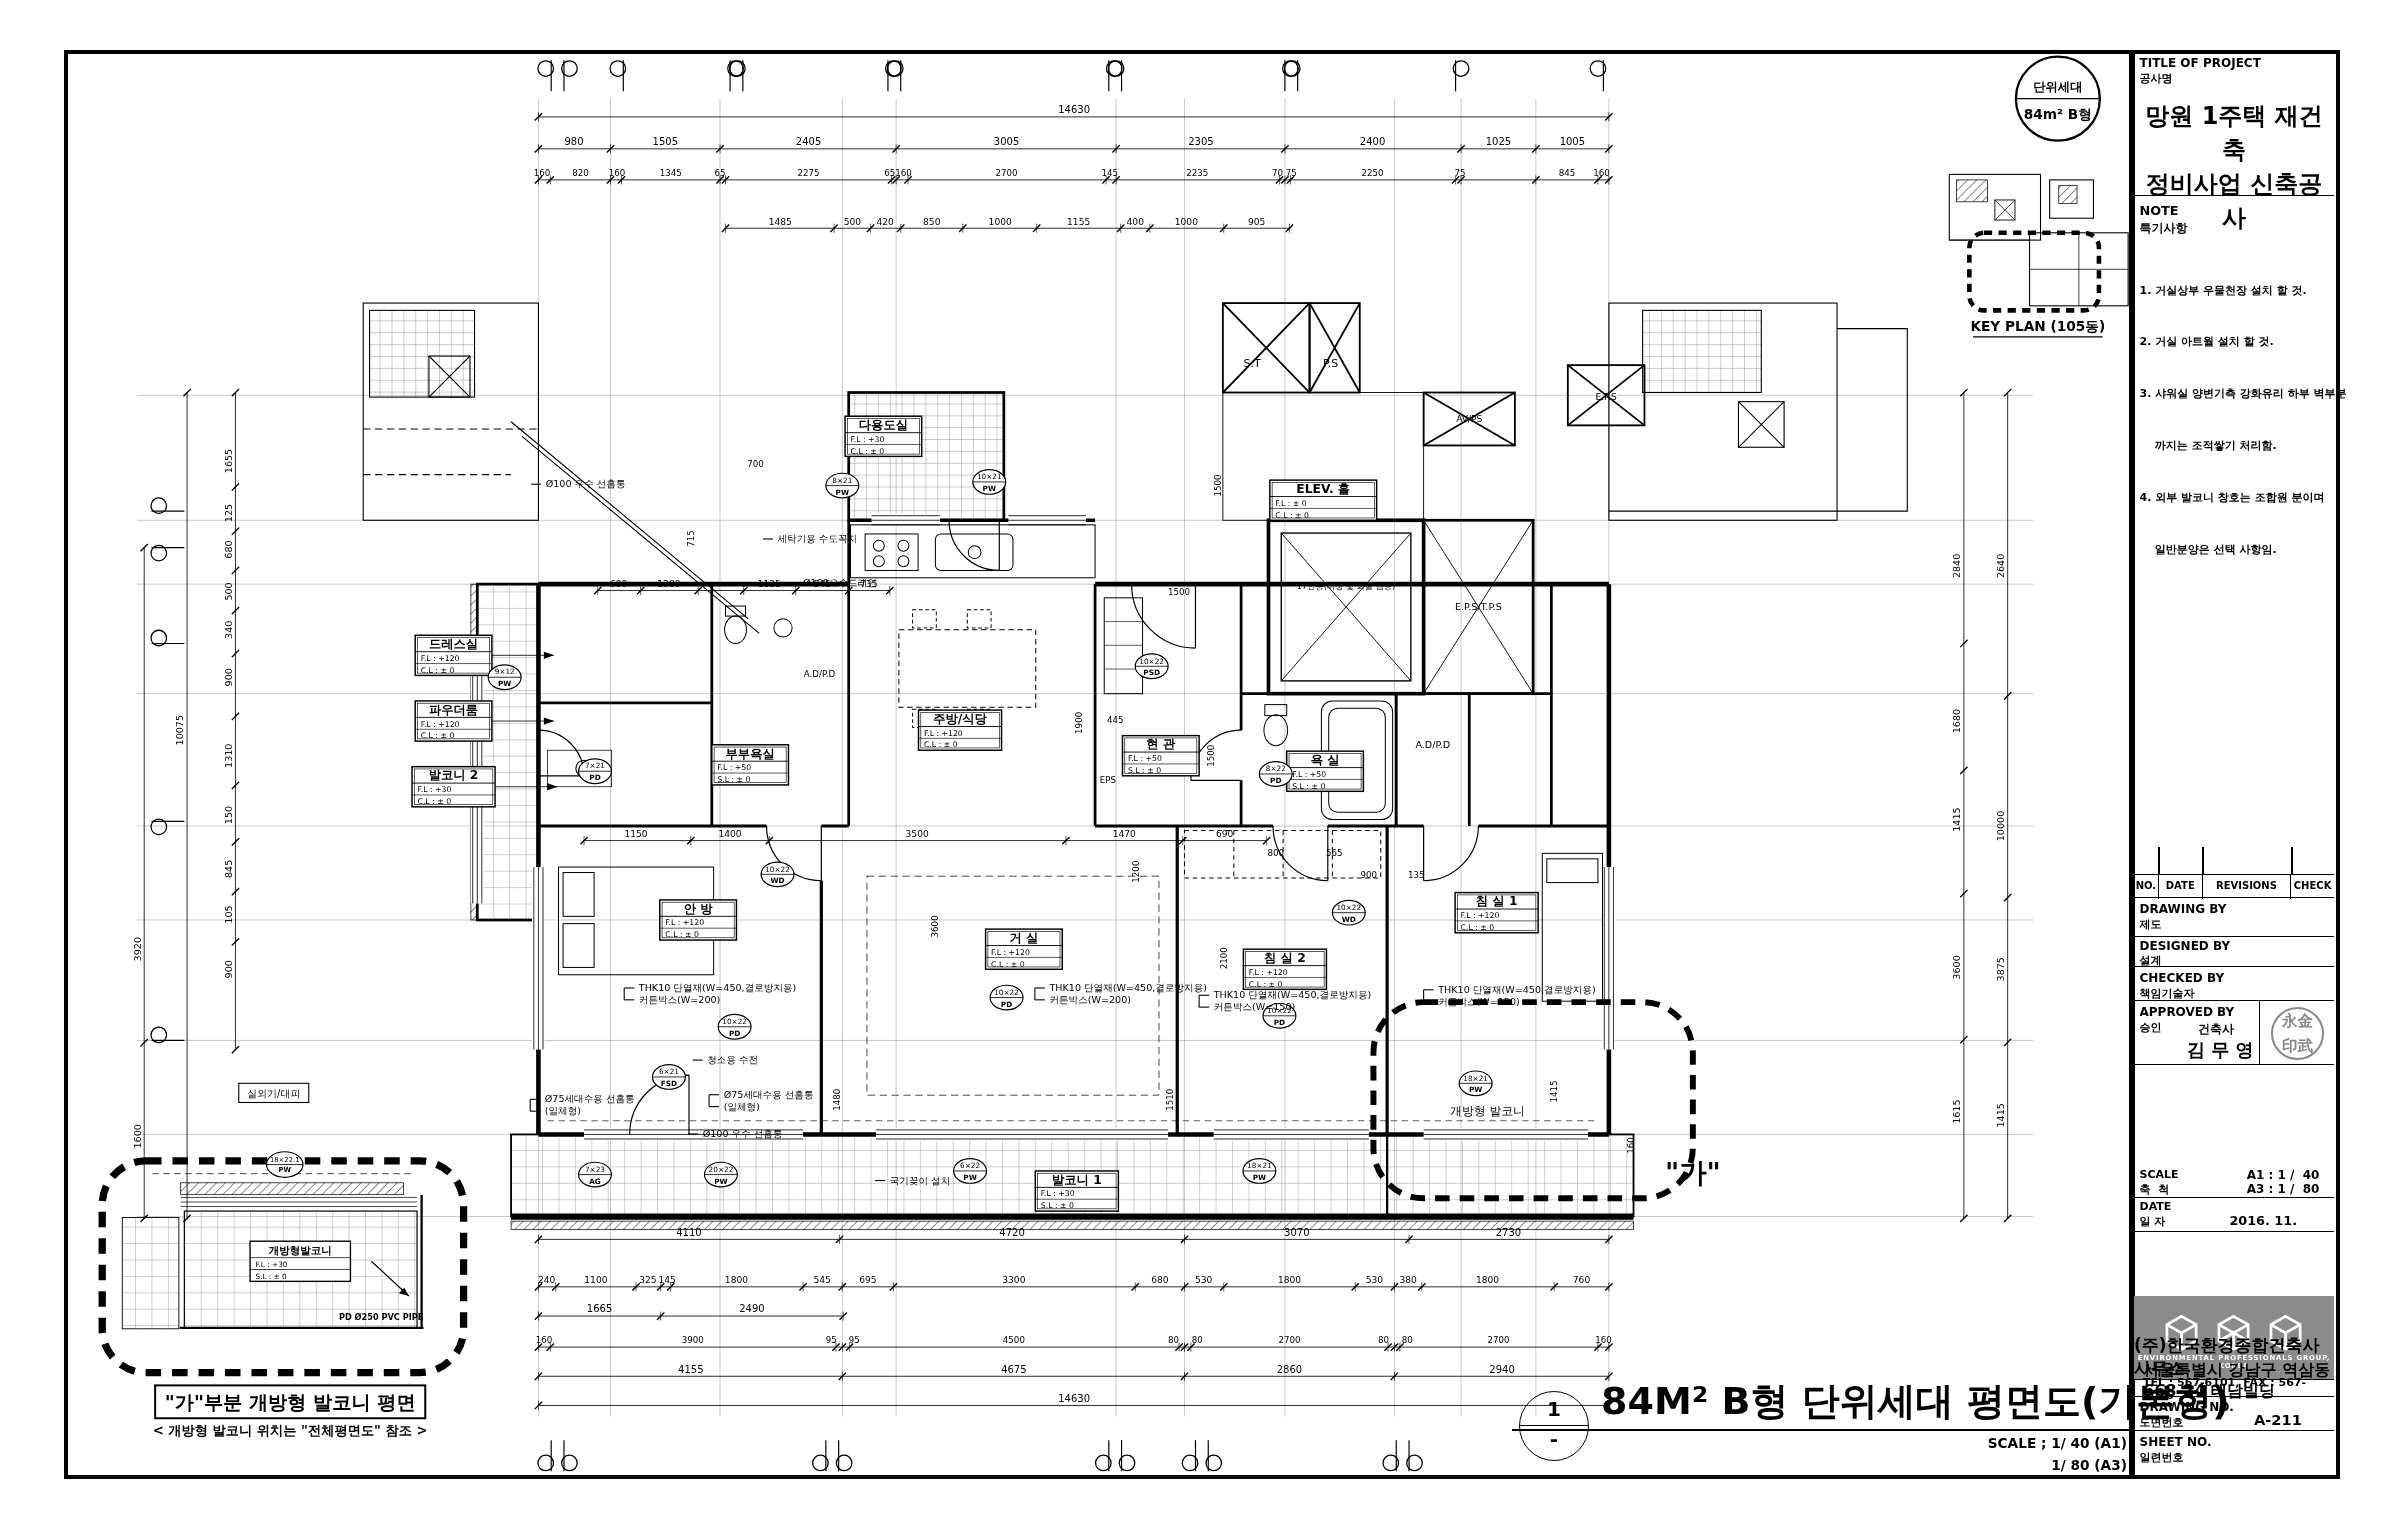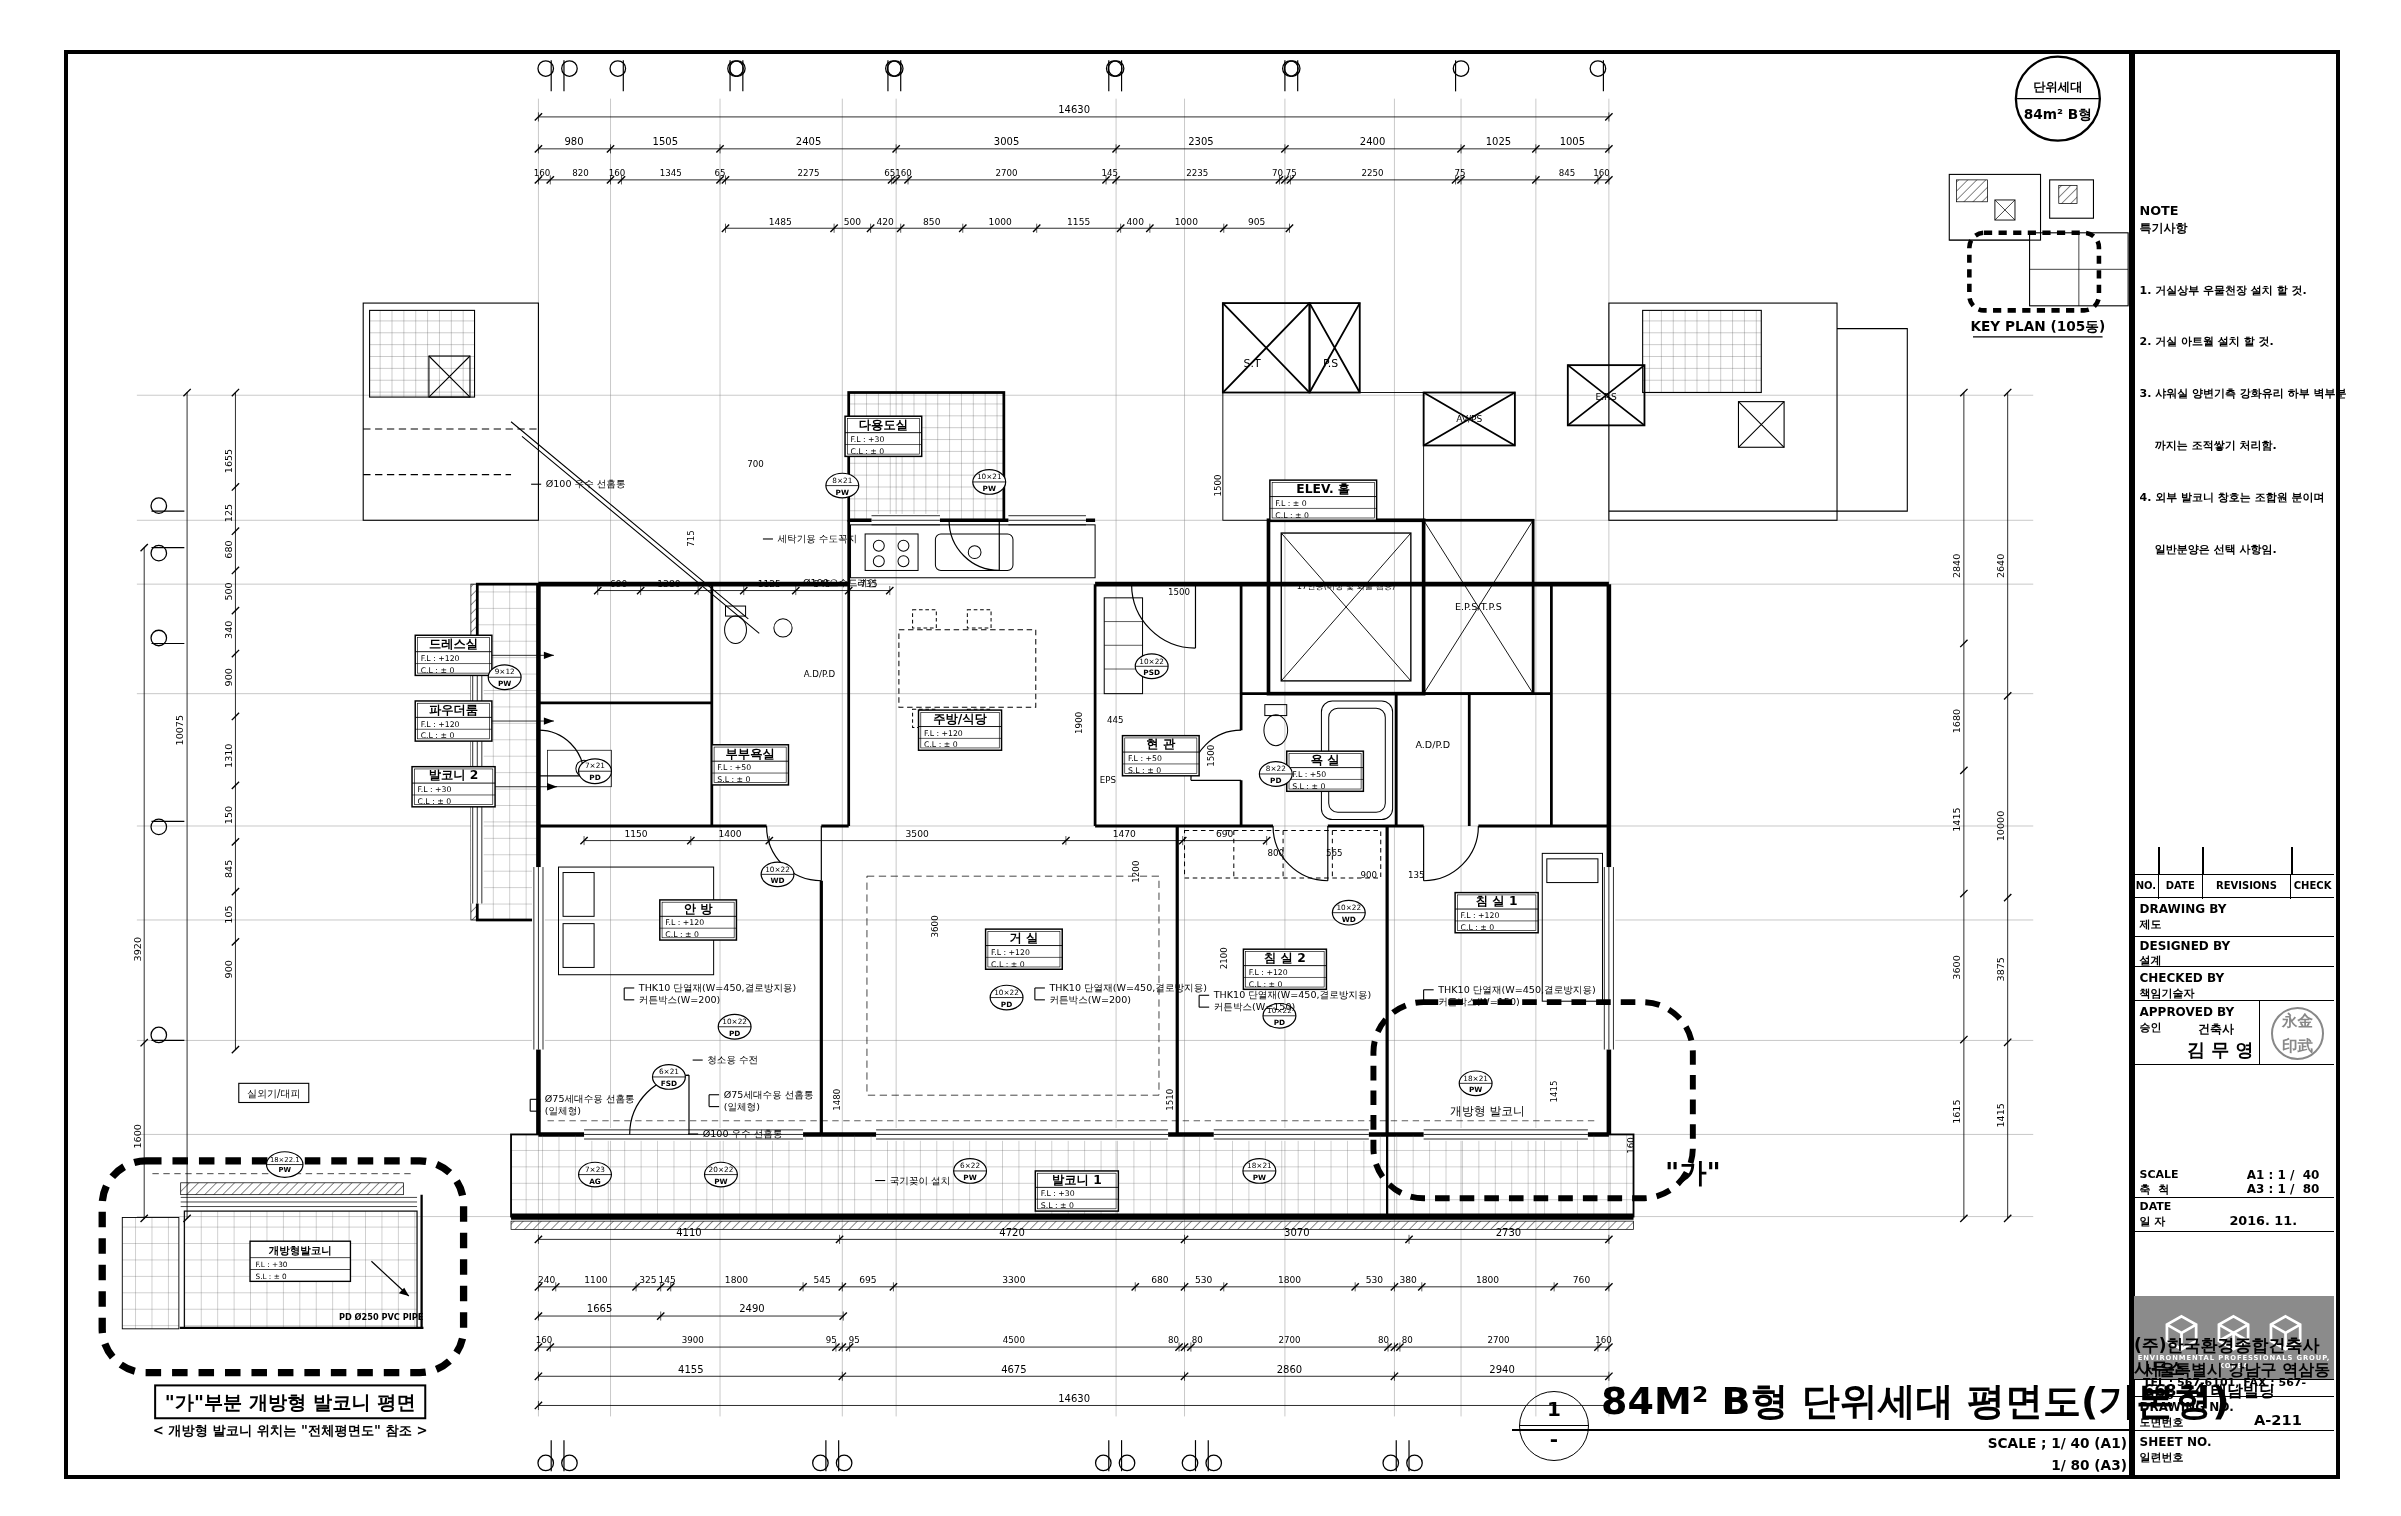--- a/index.html
+++ b/index.html
@@ -949,20 +949,28 @@
 <div class="abs" style="left:1519px;top:1391px;width:68px;height:68px;border:1.8px solid #000;border-radius:50%;text-align:center;font-weight:bold;">
   <div style="height:33px;line-height:35px;font-size:20px;border-bottom:1.4px solid #000;">1</div>
   <div style="height:31px;line-height:27px;font-size:20px;">-</div>
 </div>
 <div class="abs" style="left:1601px;top:1376px;font-size:38px;font-weight:bold;white-space:nowrap;">84M² B형 단위세대 평면도(기본형)</div>
 <div class="abs" style="left:1512px;top:1429px;width:617px;height:1.8px;background:#000;"></div>
 <div class="abs" style="left:1871px;top:1435px;width:256px;text-align:right;font-size:13.7px;font-weight:bold;">SCALE ; 1/  40 (A1)</div>
 <div class="abs" style="left:1871px;top:1457px;width:256px;text-align:right;font-size:13.7px;font-weight:bold;">1/  80 (A3)</div>
 
 <div class="abs" id="tb">
+  <div class="sec" style="top:0;height:144px;">
+    <div class="lblEN">TITLE OF PROJECT</div>
+    <div class="lblKO">공사명</div>
+    <div style="position:absolute;top:47px;width:100%;text-align:center;font-size:24px;font-weight:bold;line-height:34px;">
+      <div>망원 1주택 재건축</div>
+      <div>정비사업 신축공사</div>
+    </div>
+  </div>
   <div class="sec" style="top:144px;height:678px;border-bottom:none;">
     <div style="position:absolute;left:5.5px;top:7.3px;font-weight:bold;font-size:12.8px;">NOTE</div>
     <div style="position:absolute;left:5.5px;top:24px;font-weight:bold;font-size:12px;text-align:right;">특기사항</div>
     <div style="position:absolute;left:5.5px;top:51px;font-size:11px;font-weight:bold;line-height:17.3px;white-space:pre;">
       <div>1. 거실상부 우물천장 설치 할 것.</div>
       <div>2. 거실 아트월 설치 할 것.</div>
       <div>3. 샤워실 양변기측 강화유리 하부 벽부분</div>
       <div>    까지는 조적쌓기 처리함.</div>
       <div>4. 외부 발코니 창호는 조합원 분이며</div>
       <div>    일반분양은 선택 사항임.</div>

